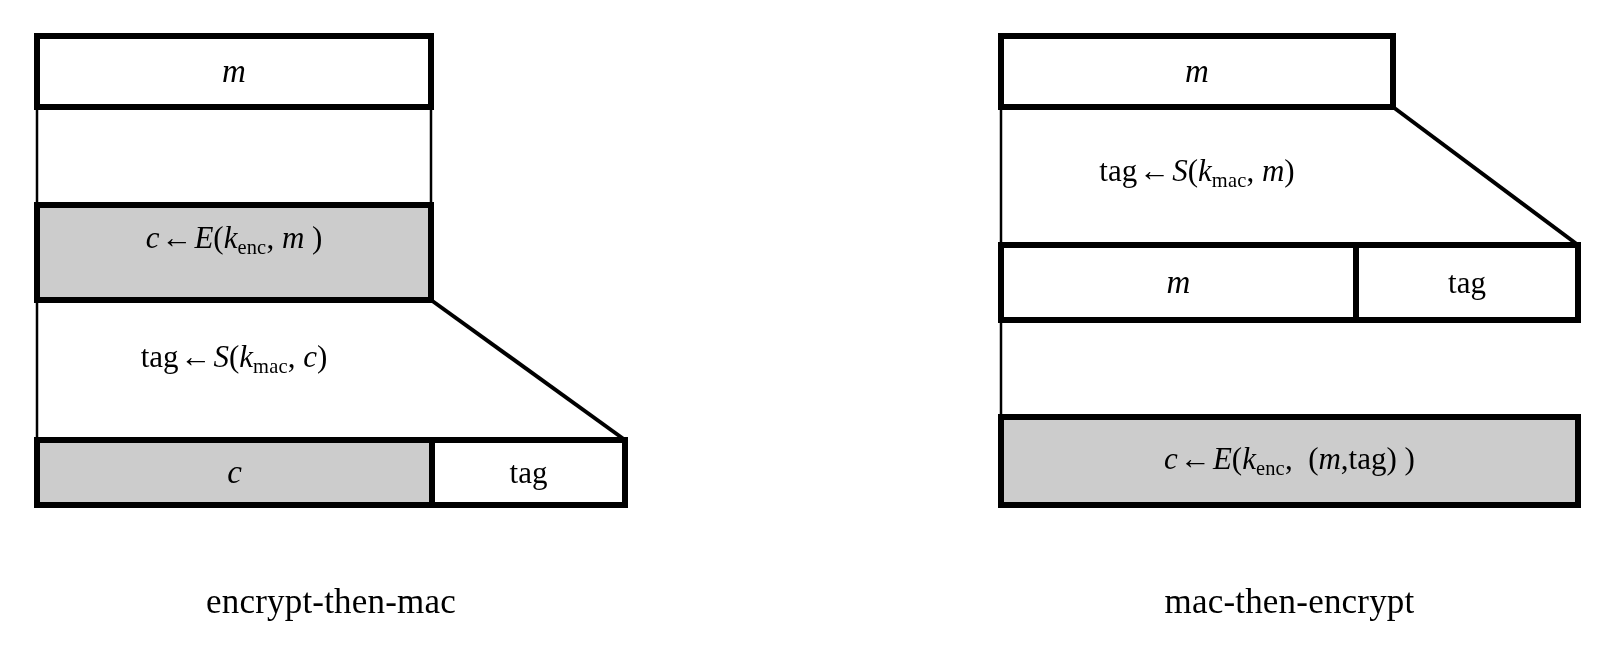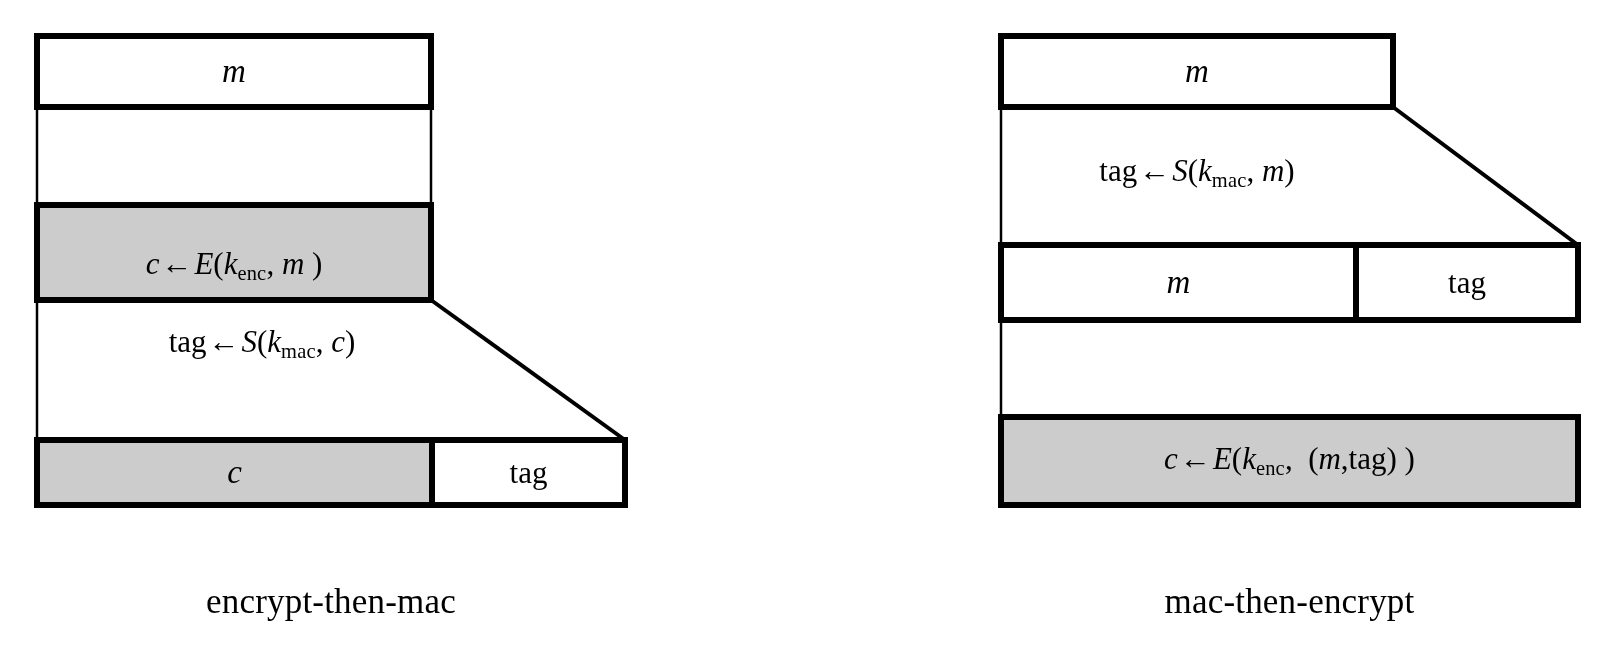--- a/index.html
+++ b/index.html
@@ -99,27 +99,27 @@
       <rect x="1356" y="245" width="222" height="75" fill="#ffffff" stroke="#000" stroke-width="6"></rect>
 
       <rect x="1001" y="417" width="577" height="88" fill="#cccccc" stroke="#000" stroke-width="6"></rect>
     </g>
   </svg>
 
   <div class="txt math" style="left:37px; top:36px; width:394px; height:71px;">
     <span class="var-m">m</span>
   </div>
 
-  <div class="txt math" style="left:37px; top:218px; width:394px; height:95px;">
+  <div class="txt math" style="left:37px; top:192px; width:394px; height:95px;">
     <span>
       <i>c</i><span class="op">←</span><i>E</i><span class="word">(</span><i>k</i><span class="sub">enc</span><span class="word">,</span>&nbsp;<i>m</i>&nbsp;<span class="word">)</span>
     </span>
   </div>
 
-  <div class="txt math" style="left:37px; top:304px; width:394px; height:80px;padding-left:28px;">
+  <div class="txt math" style="left:37px; top:319px; width:394px; height:80px;">
     <span>
       <span class="word">tag</span><span class="op">←</span><i>S</i><span class="word">(</span><i>k</i><span class="sub">mac</span><span class="word">,</span>&nbsp;<i>c</i><span class="word">)</span>
     </span>
   </div>
 
   <div class="txt math" style="left:37px; top:440px; width:395px; height:65px;">
     <span class="var-m">c</span>
   </div>
 
   <div class="txt math" style="left:432px; top:440px; width:193px; height:65px;">

